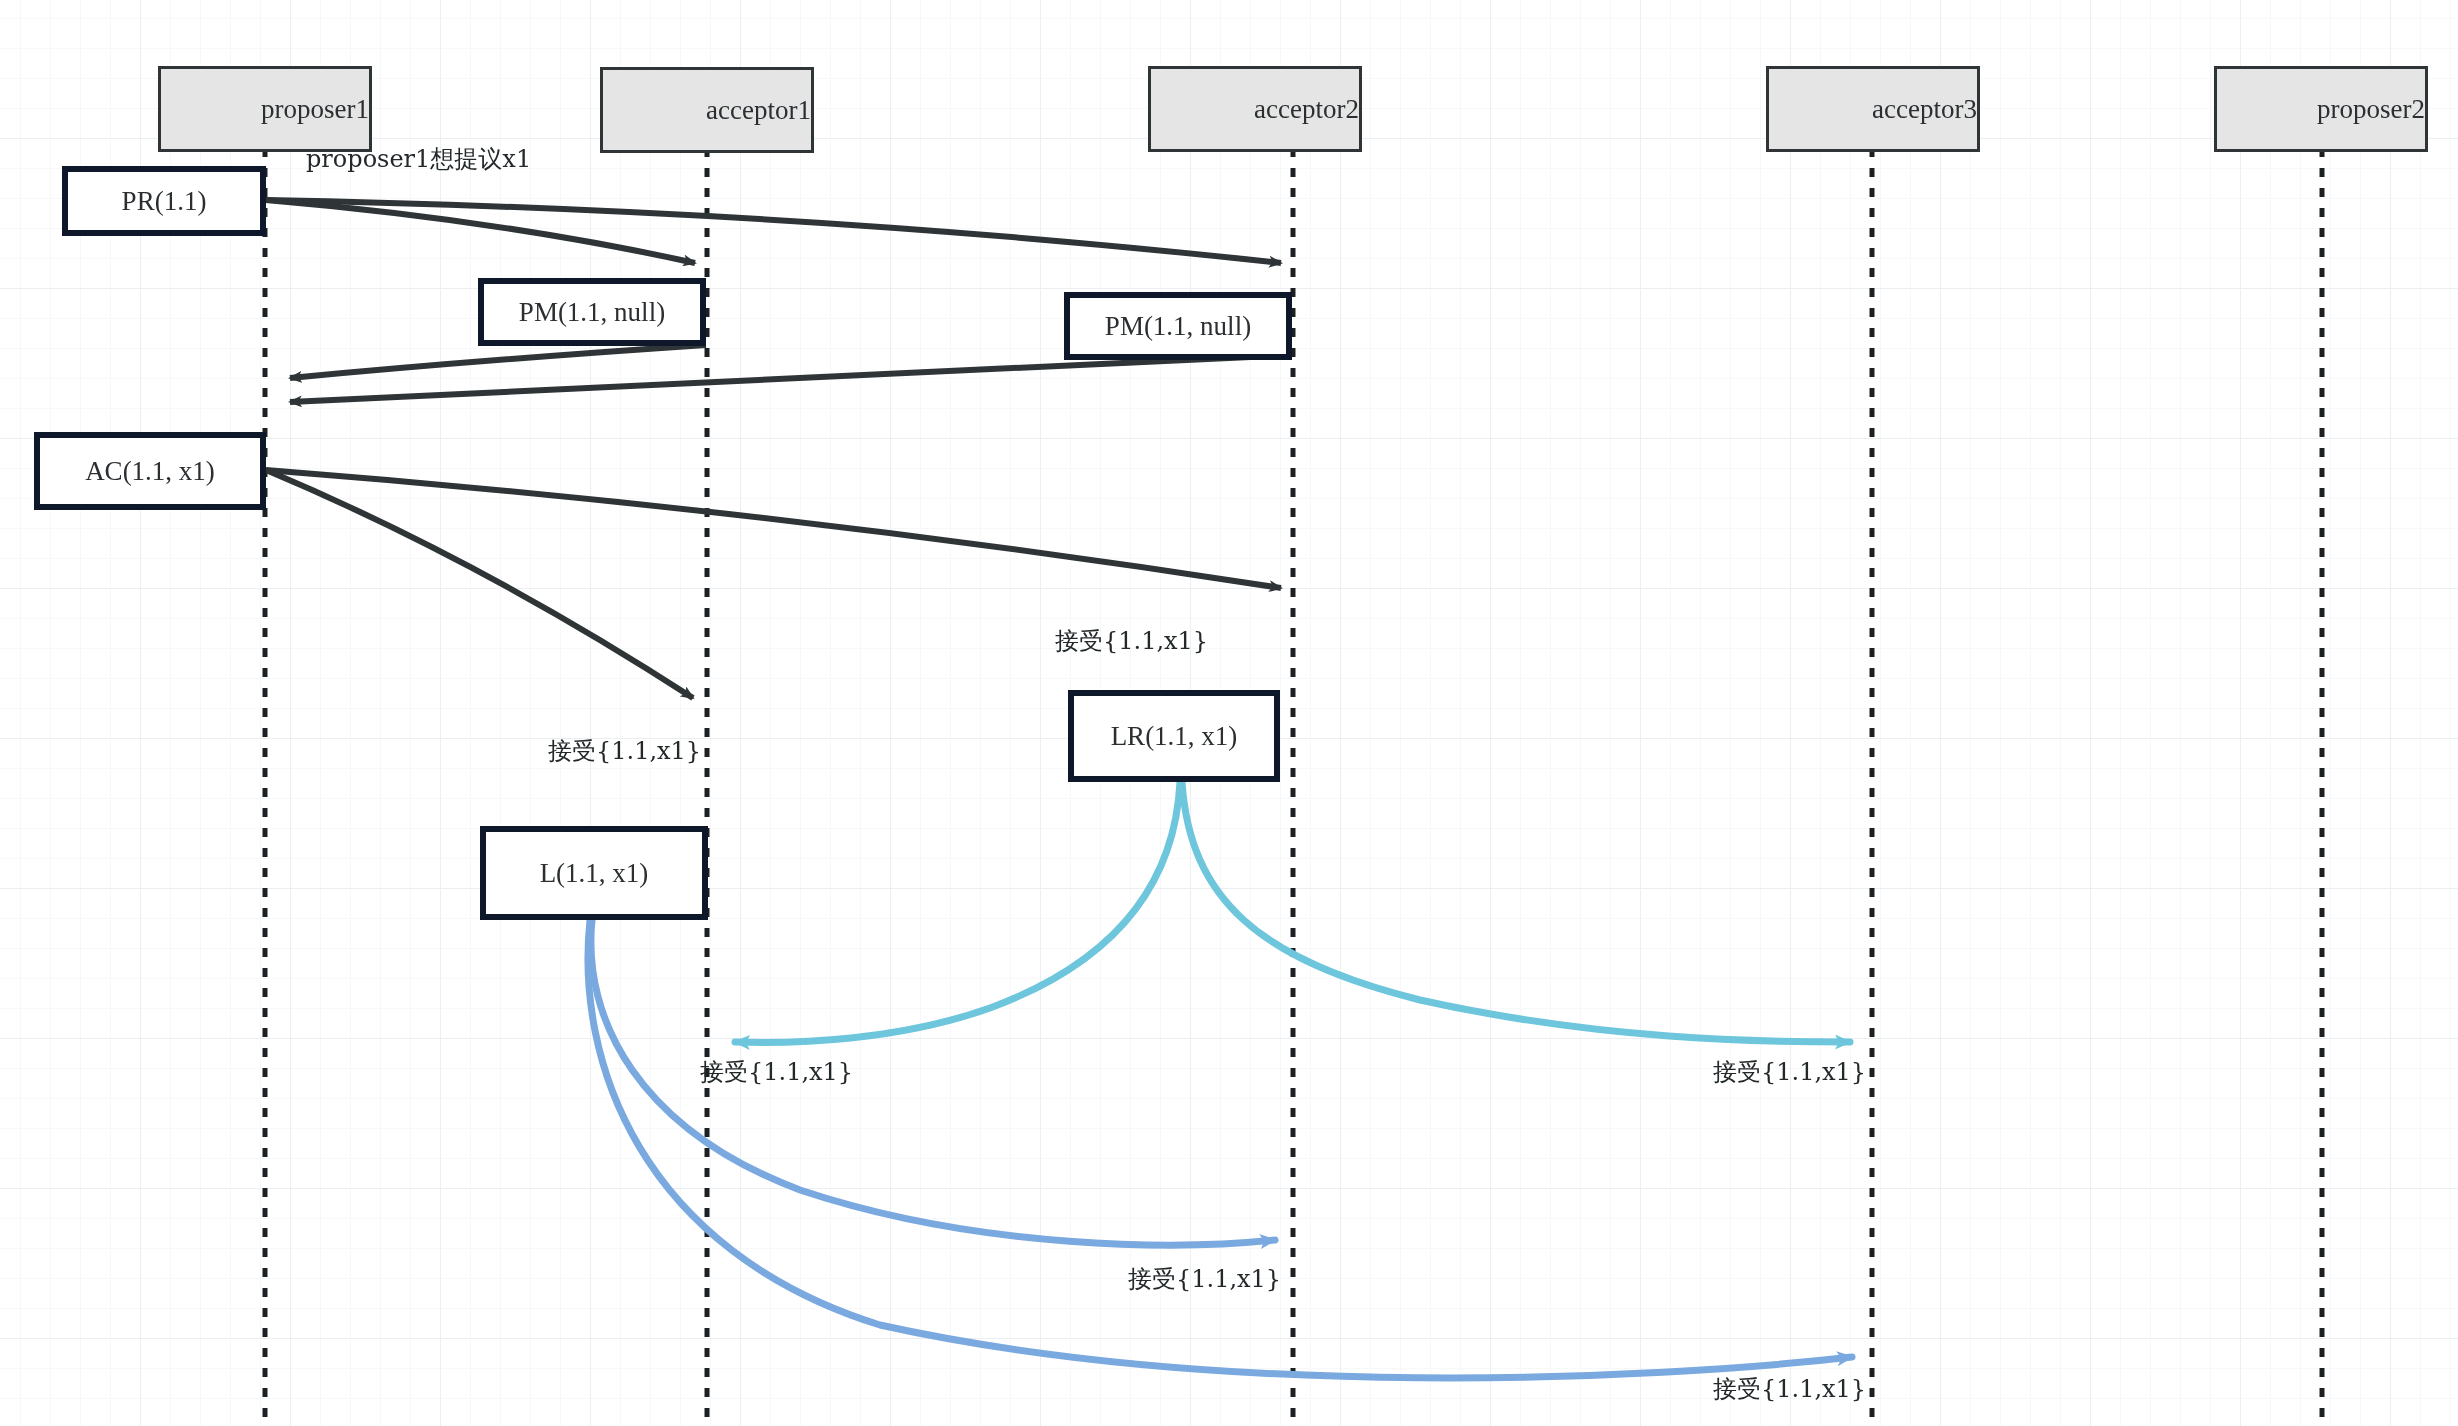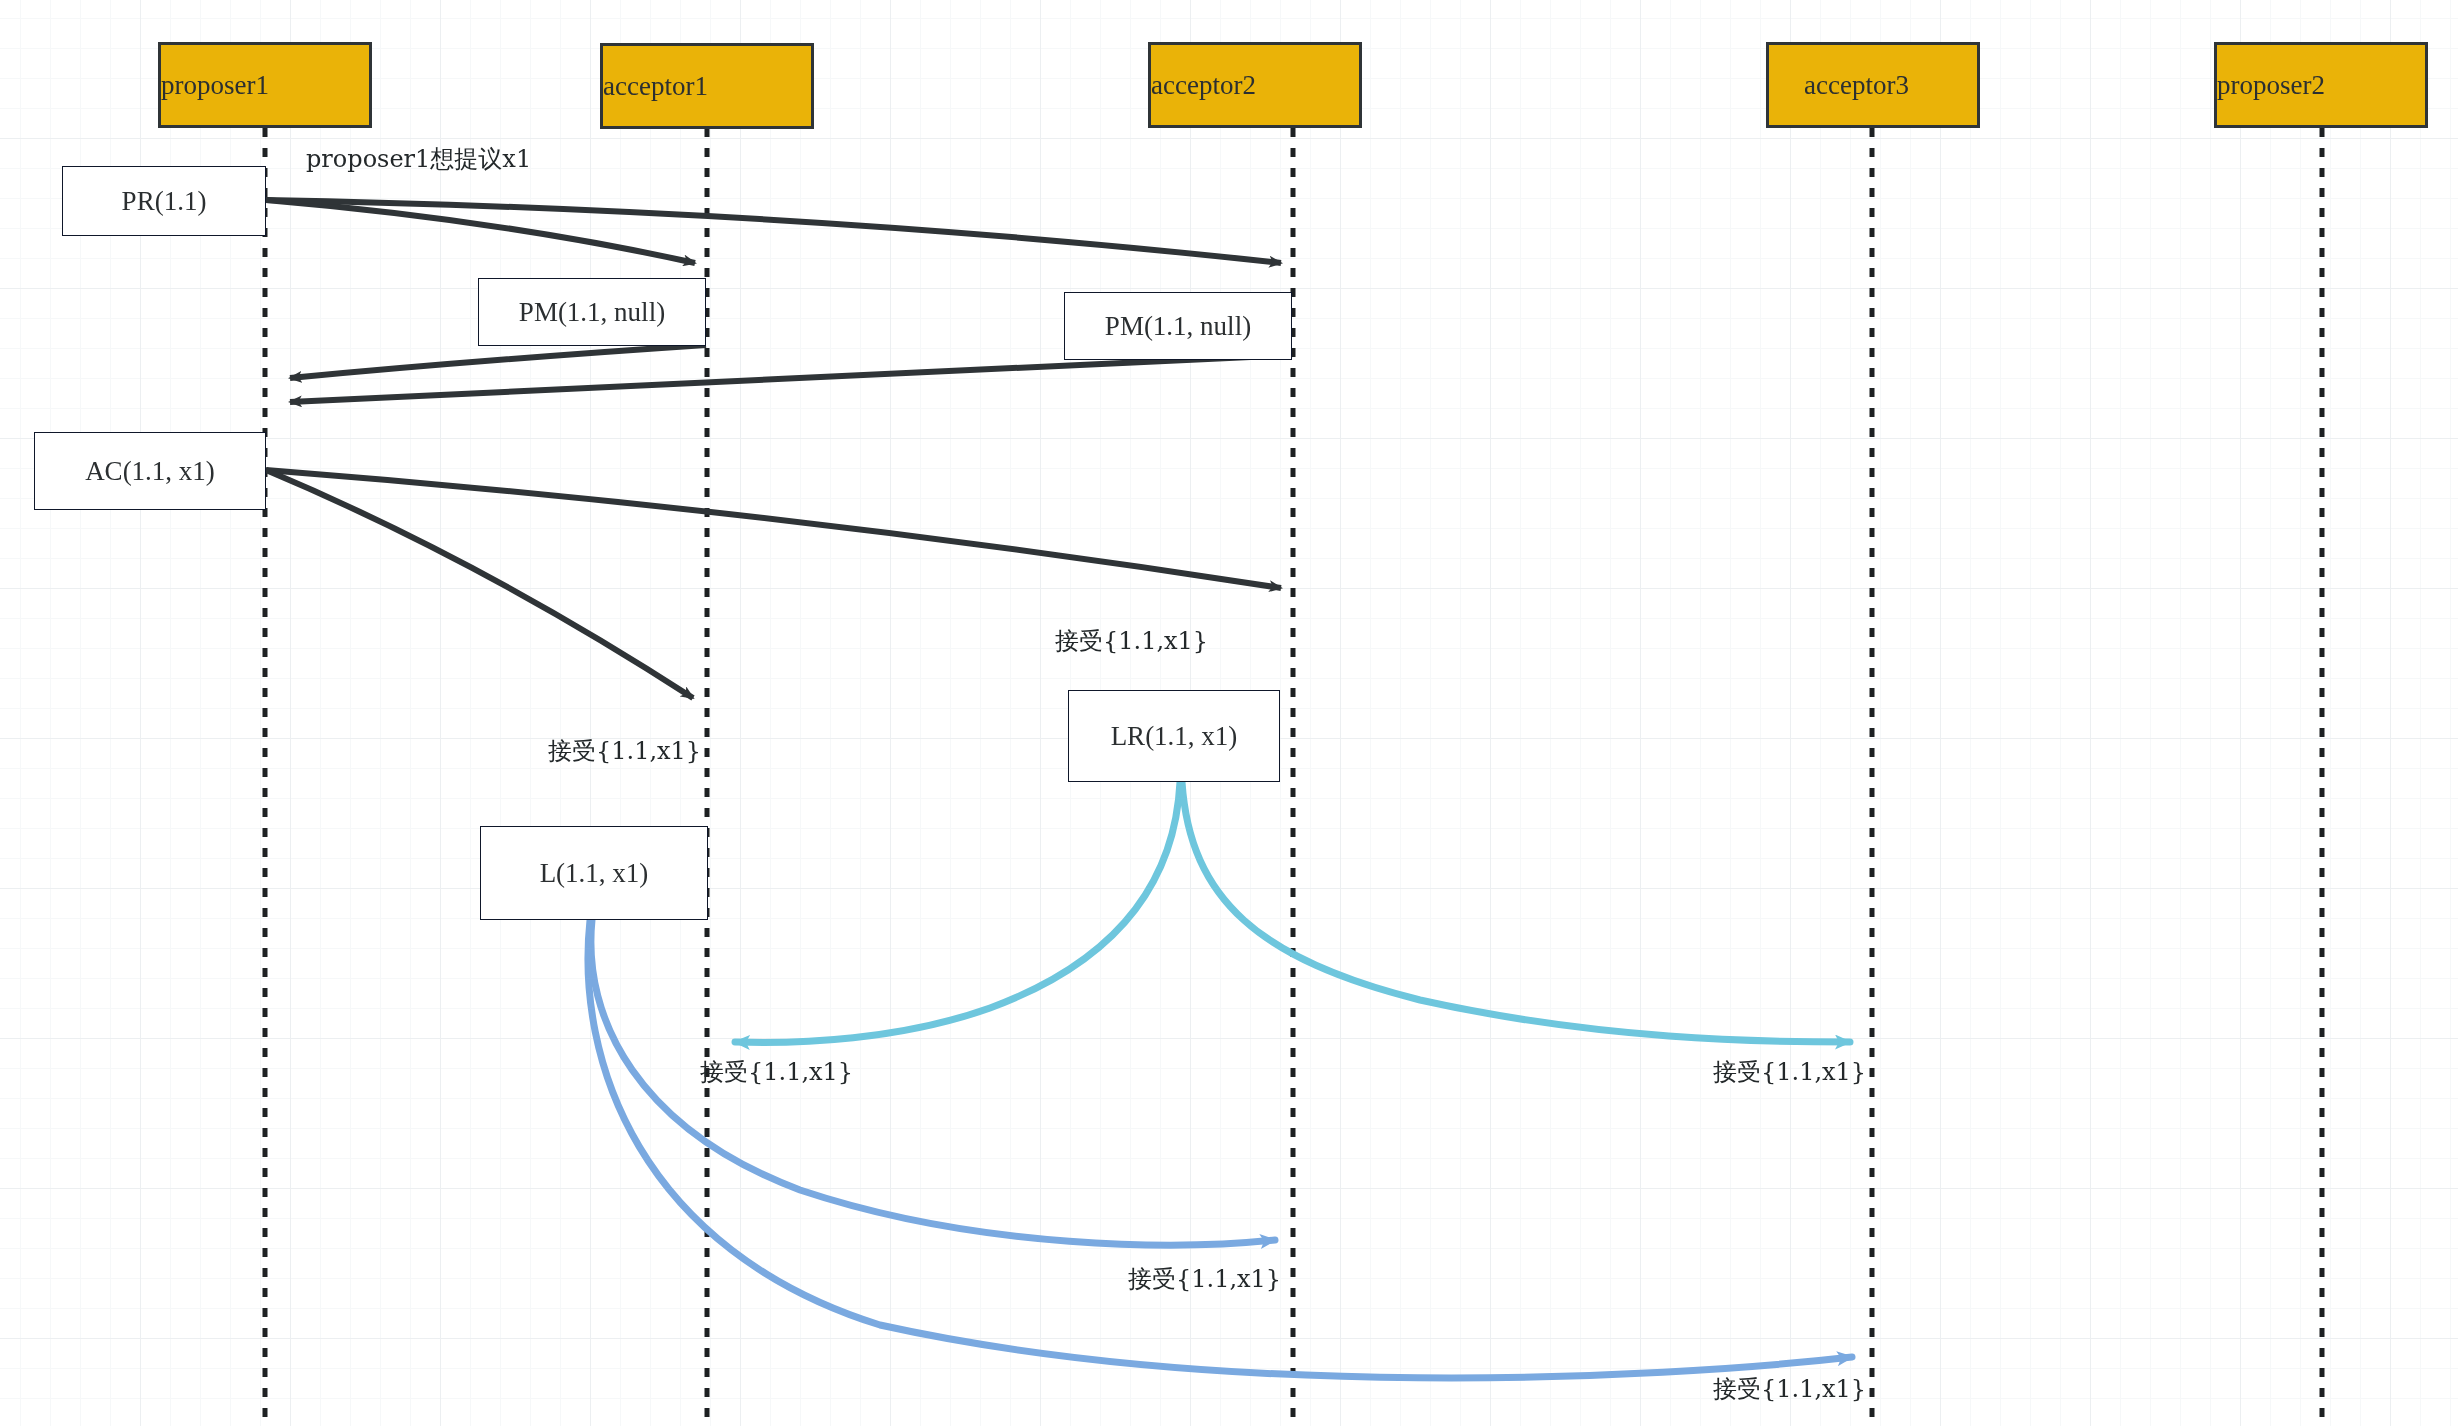--- a/index.html
+++ b/index.html
@@ -18,28 +18,29 @@
       linear-gradient(to bottom, #eceff1 1px, transparent 1px),
       linear-gradient(to right, #f6f8f9 1px, transparent 1px),
       linear-gradient(to bottom, #f6f8f9 1px, transparent 1px);
     background-size:150px 150px,150px 150px,30px 30px,30px 30px;
     background-position:-10px -12px,-10px -12px,-10px -12px,-10px -12px;
   }
   svg#canvas{position:absolute;left:0;top:0;width:2458px;height:1426px;}
   .hdr-box{
     position:absolute;
     border:3px solid #2f3437;
-    background:#eab308;
-    display:flex;align-items:center;justify-content:flex-start;
+    background:#e5e5e5;
+    display:flex;align-items:center;justify-content:flex-end;
     font-size:27px;color:#2b2f31;
     box-sizing:border-box;
+    margin-top:24px;
   }
   .msg-box{
     position:absolute;
-    border:1px solid #0f172a;
+    border:6px solid #0f172a;
     background:#ffffff;
     display:flex;align-items:center;justify-content:center;
     font-size:27px;color:#2b2f31;
     box-sizing:border-box;
     z-index:5;
   }
   .note{
     position:absolute;
     font-size:25px;
     color:#23282a;

